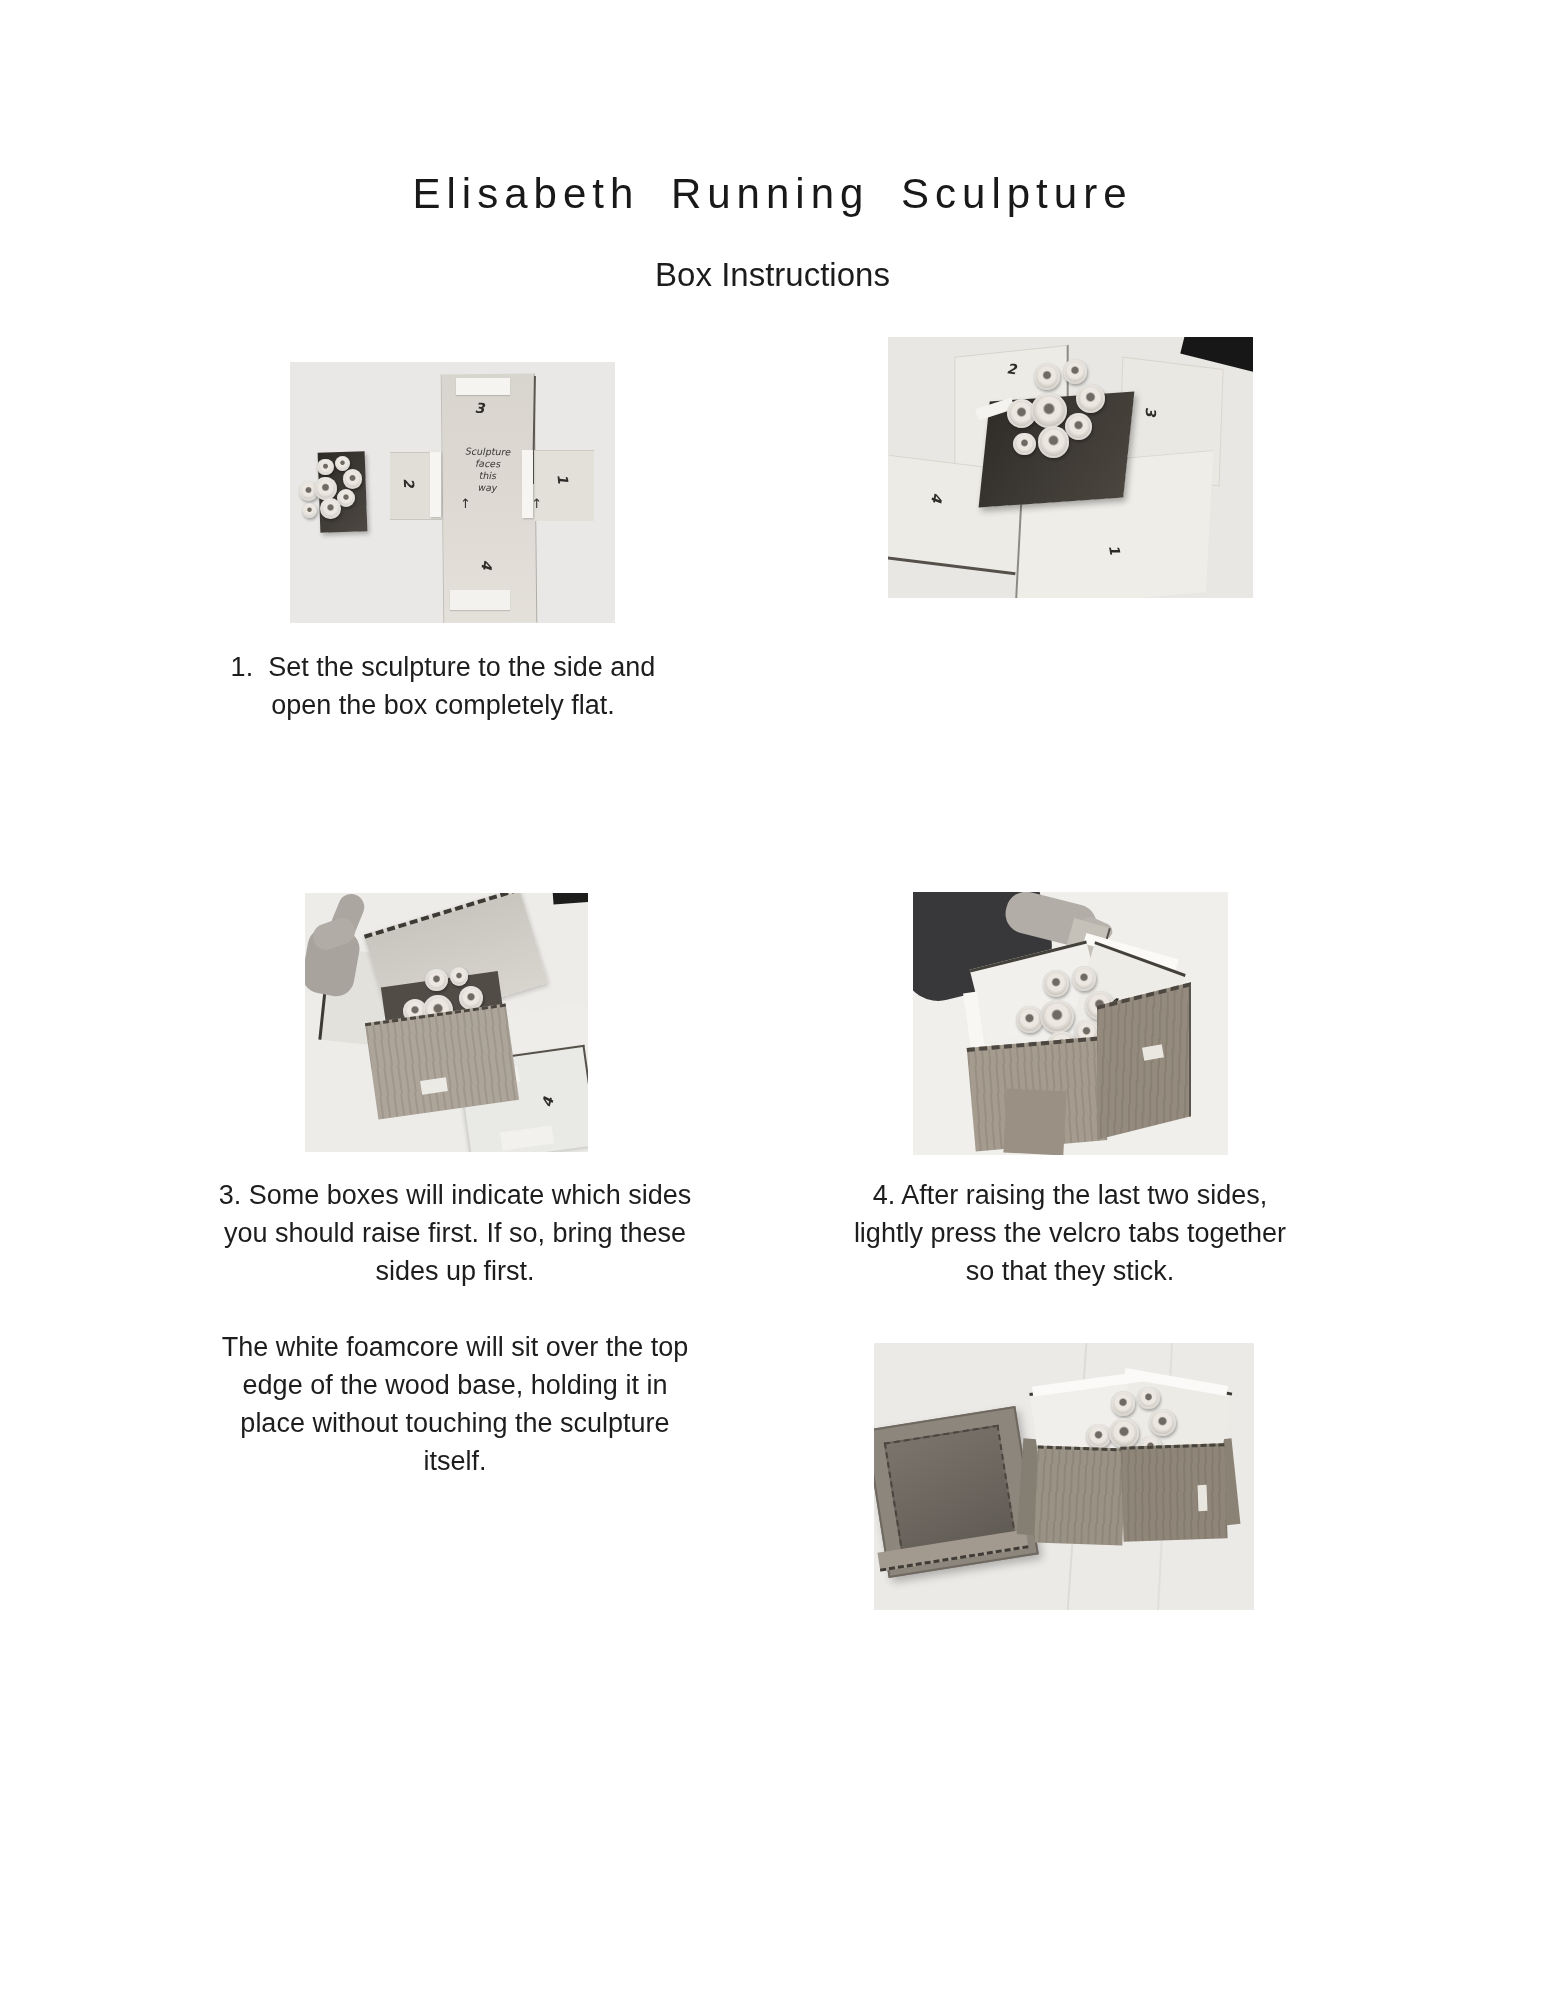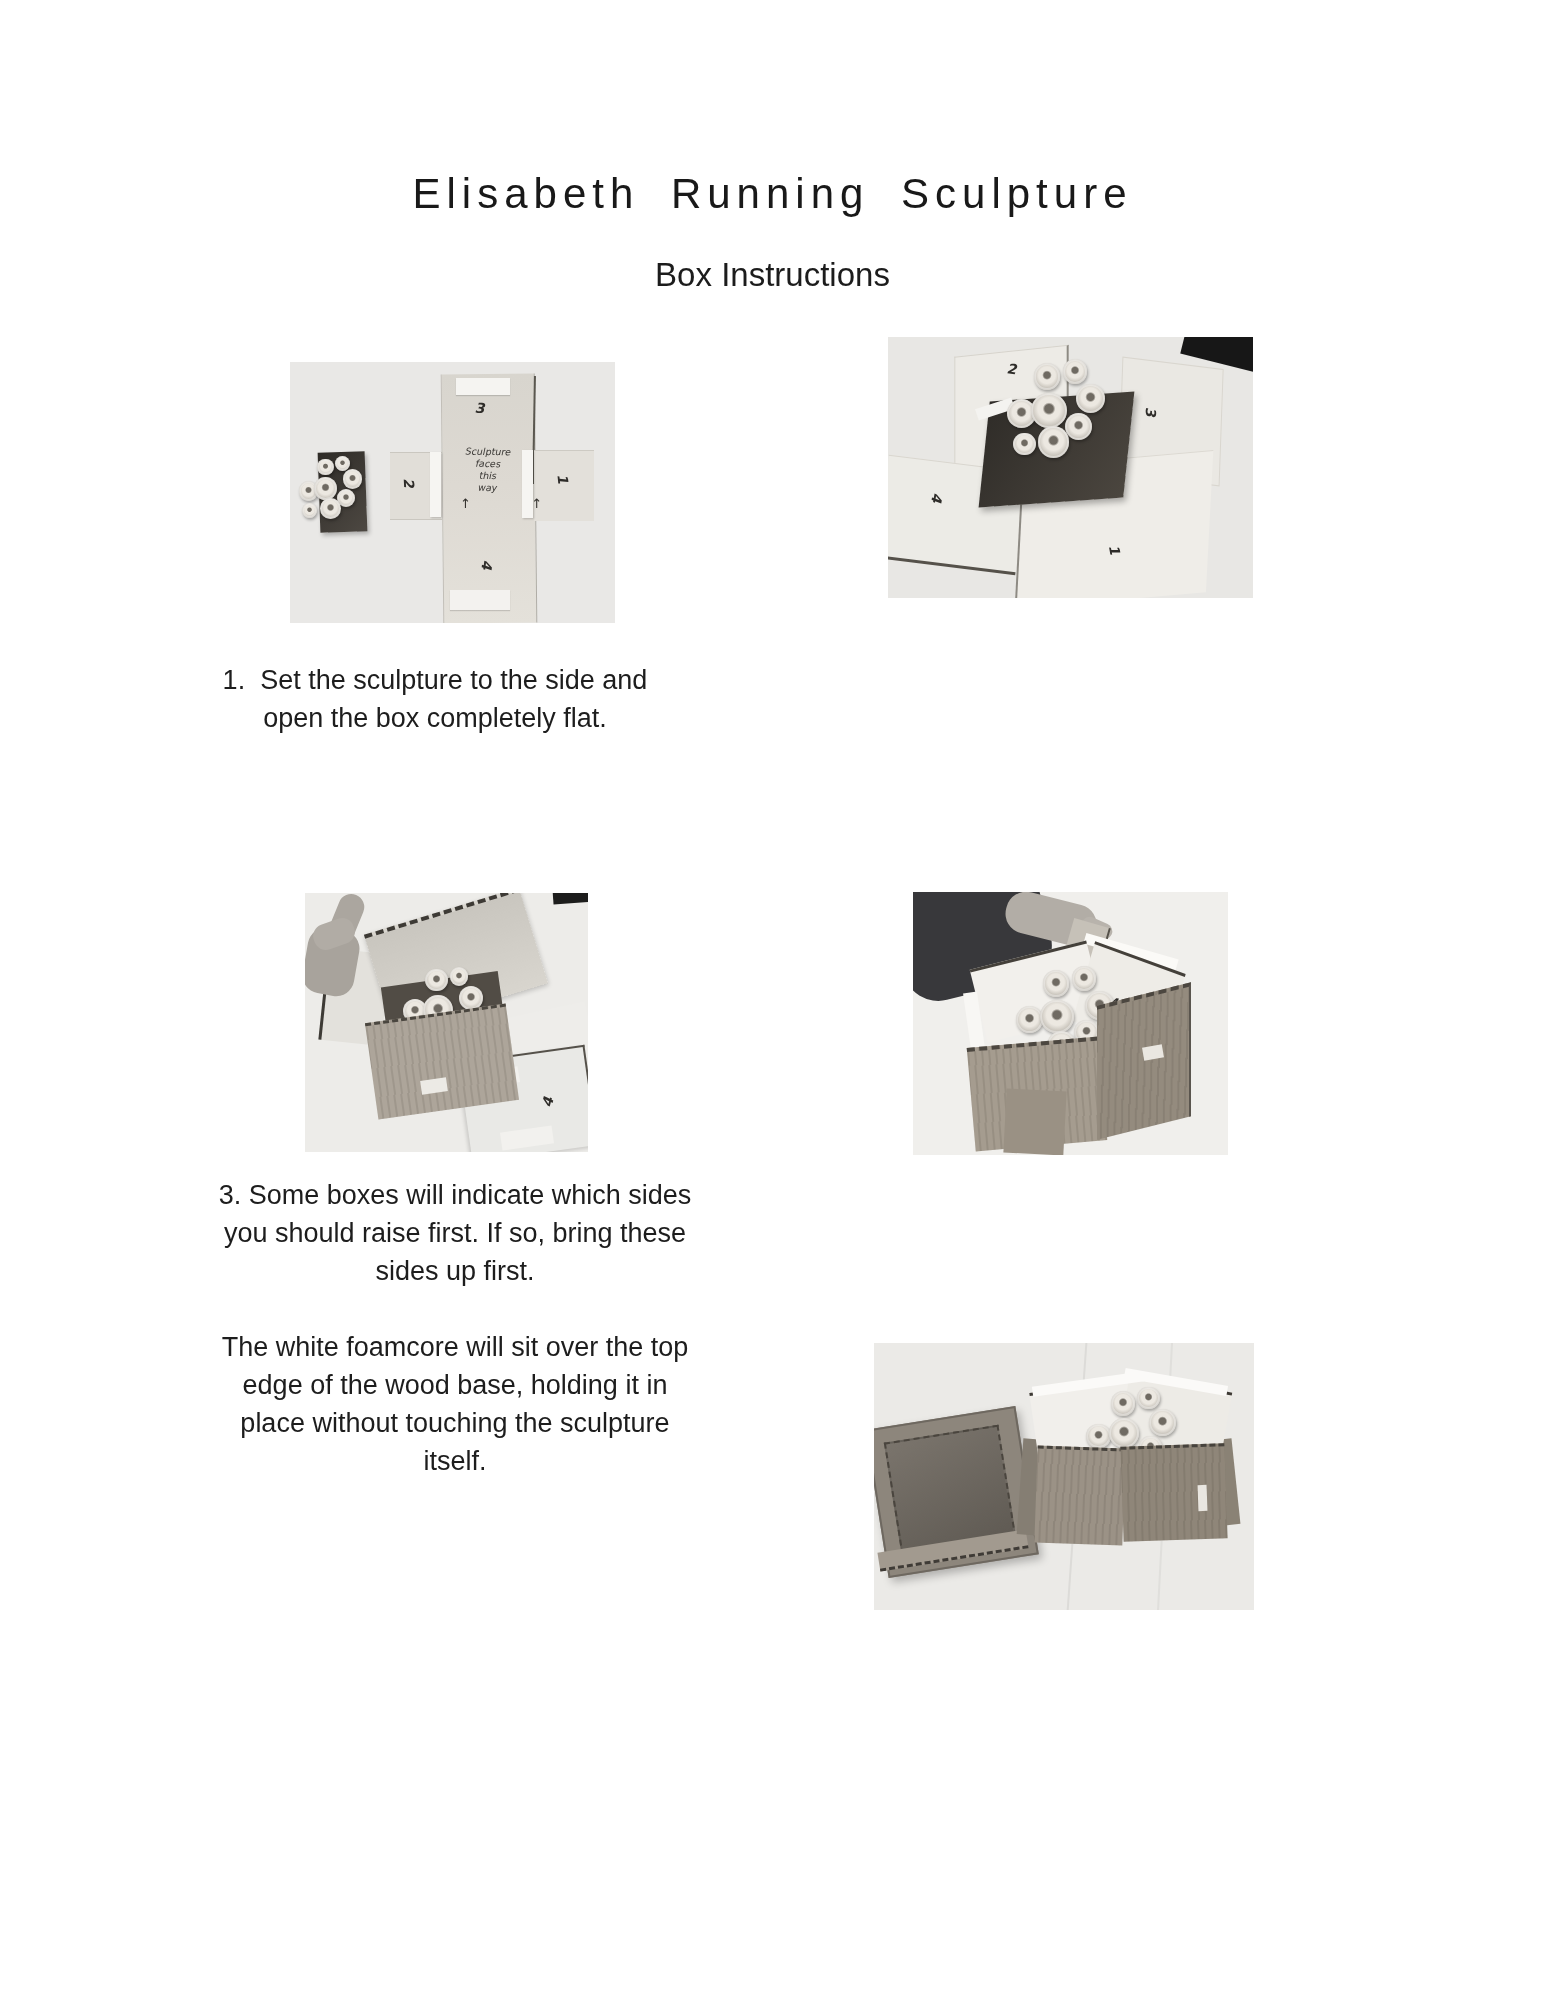--- a/index.html
+++ b/index.html
@@ -79,21 +79,21 @@
       <span class="cup" style="left:58%;top:48%;width:24%;height:24%;"></span>
       <span class="cup" style="left:34%;top:60%;width:28%;height:28%;"></span>
       <span class="cup" style="left:12%;top:66%;width:20%;height:20%;"></span>
     </div>
     <span class="hand-lbl" style="left:120px;top:24px;transform:rotate(8deg);">2</span>
     <span class="hand-lbl" style="left:258px;top:68px;transform:rotate(92deg);">3</span>
     <span class="hand-lbl" style="left:44px;top:154px;transform:rotate(100deg);">4</span>
     <span class="hand-lbl" style="left:222px;top:206px;transform:rotate(80deg);">1</span>
   </figure>
 
-  <div class="cap" style="left:175px;top:648px;width:520px;margin-top:13px;">1.&nbsp;&nbsp;Set the sculpture to the side and
+  <div class="cap" style="left:183px;top:648px;width:520px;">1.&nbsp;&nbsp;Set the sculpture to the side and
 open the box completely flat.</div>
 
   <figure class="ph" style="left:305px;top:893px;width:283px;height:259px;margin:0;background:#edece9;">
     <div style="left:248px;top:-4px;width:40px;height:14px;background:#1d1d1c;transform:rotate(-4deg);"></div>
     <div style="left:190px;top:118px;width:95px;height:62px;background:#eeedea;transform:rotate(-12deg);border-left:2px solid #6d6962;"></div>
     <div style="left:160px;top:160px;width:125px;height:99px;background:#e9e9e6;transform:rotate(-8deg);border-top:2px solid #55514a;border-right:2px solid #55514a;box-shadow:-2px 2px 4px rgba(0,0,0,.15);"></div>
     <div style="left:180px;top:176px;width:34px;height:16px;background:#f2f1ee;transform:rotate(-10deg);"></div>
     <div style="left:196px;top:236px;width:52px;height:18px;background:#f2f1ee;transform:rotate(-8deg);"></div>
     <span class="hand-lbl" style="left:238px;top:200px;transform:rotate(-75deg);">4</span>
     <div style="left:18px;top:58px;width:60px;height:92px;background:#e3e1dc;transform:rotate(6deg);border-left:3px solid #3d3a35;"></div>
@@ -141,20 +141,23 @@
   </figure>
 
   <div class="cap" style="left:165px;top:1176px;width:580px;">3. Some boxes will indicate which sides
 you should raise first. If so, bring these
 sides up first.
 
 The white foamcore will sit over the top
 edge of the wood base, holding it in
 place without touching the sculpture
 itself.</div>
+  <div class="cap" style="left:810px;top:1176px;width:520px;">4. After raising the last two sides,
+lightly press the velcro tabs together
+so that they stick.</div>
 
   <figure class="ph" style="left:874px;top:1343px;width:380px;height:267px;margin:0;background:#ebeae7;">
     <div style="left:202px;top:-6px;width:2px;height:280px;background:#dcdbd8;transform:rotate(4deg);"></div>
     <div style="left:290px;top:-6px;width:2px;height:280px;background:#e0dfdc;transform:rotate(3deg);"></div>
 
     <div style="left:2px;top:74px;width:148px;height:146px;background:#8d867c;transform:rotate(-9deg);border:2px solid #6e6860;box-shadow:3px 5px 8px rgba(0,0,0,.25);"></div>
     <div style="left:18px;top:90px;width:112px;height:110px;background:linear-gradient(160deg,#7a746c,#5f5a53);transform:rotate(-9deg);border:2px dashed #4a453e;"></div>
     <div style="left:4px;top:198px;width:150px;height:16px;background:#a29a8f;transform:rotate(-9deg);border-bottom:3px dashed #3f3b36;"></div>
 
     <div style="left:146px;top:96px;width:22px;height:96px;background:#857e73;transform:rotate(4deg);"></div>

